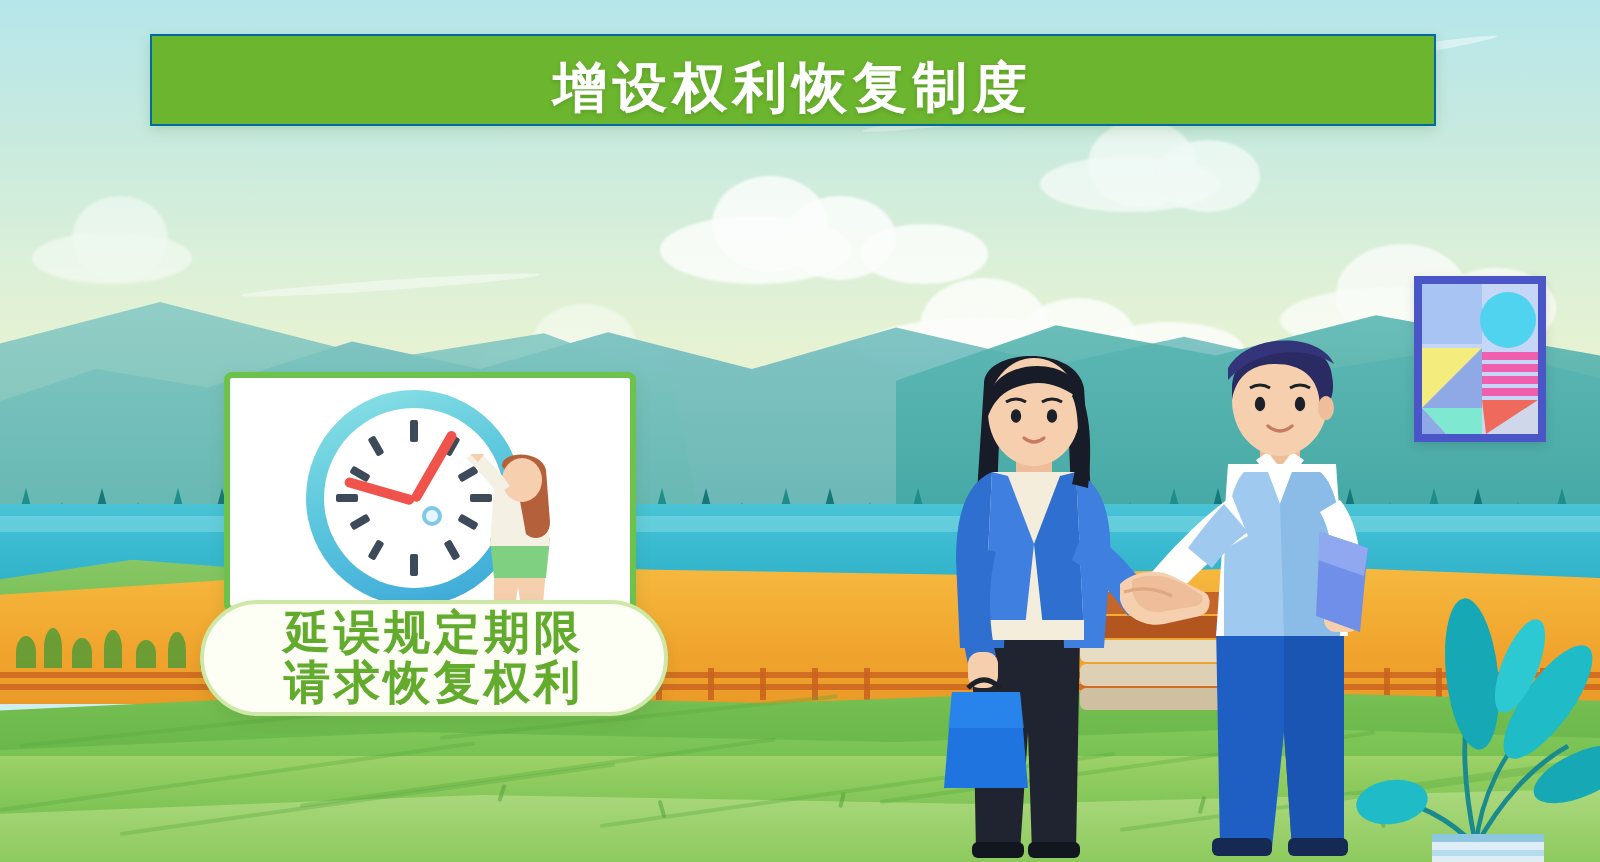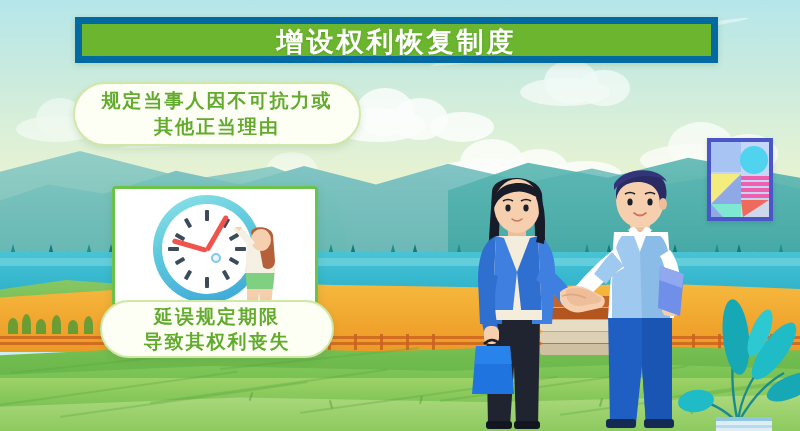--- a/index.html
+++ b/index.html
@@ -101,22 +101,22 @@
   .artframe{
     position:absolute;left:707px;top:138px;width:66px;height:83px;
     background:#4a56c8;padding:4px;box-sizing:border-box;
     box-shadow:0 2px 5px rgba(0,0,0,.12);
   }
   .artframe .inner{position:relative;width:100%;height:100%;background:#c3d4f5;overflow:hidden;}
 
   
   .banner{
     position:absolute;left:75px;top:17px;width:643px;height:46px;
-    background:#6cb52e;border:7px solid #0369a1;box-sizing:border-box;
-    display:flex;align-items:flex-start;justify-content:center;
+    background:#6cb52e;border:1px solid #0369a1;box-sizing:border-box;
+    display:flex;align-items:flex-end;justify-content:center;
     box-shadow:0 2px 6px rgba(60,110,20,.18);
   }
   .banner-text{
     color:#ffffff;font-size:27px;font-weight:bold;letter-spacing:3px;
     text-shadow:0 1px 2px rgba(40,90,10,.25);white-space:nowrap;
   }
 
   
   .bubble{
     position:absolute;background:#fdfff4;border:2px solid #cfe8a8;
@@ -126,21 +126,21 @@
   }
   .bubble .line{
     color:#63ab2c;font-weight:bold;white-space:nowrap;letter-spacing:2px;
     text-shadow:0 1px 0 rgba(255,255,255,.7);
   }
 
   #bubble-one{left:73px;top:82px;width:288px;height:64px;border-radius:32px;}
   #bubble-one .line{font-size:19px;line-height:26px;}
 
   #bubble-two{left:100px;top:300px;width:234px;height:58px;border-radius:29px;}
-  #bubble-two .line{font-size:19px;line-height:25px;}
+  #bubble-two .line{font-size:23px;line-height:25px;}
 
   #bubble-three{left:16px;top:376px;width:409px;height:36px;border-radius:18px;border-color:#8cc25e;}
   #bubble-three .line{font-size:19px;line-height:22px;letter-spacing:3px;}
 
   
   .clockcard{
     position:absolute;left:112px;top:186px;width:206px;height:120px;
     background:#ffffff;border:3px solid #6cc24a;box-sizing:border-box;
     border-radius:4px;box-shadow:0 3px 8px rgba(60,110,40,.16);
     overflow:visible;
@@ -451,24 +451,20 @@
       <rect x="62" y="126" width="56" height="14" fill="#dfeef6"></rect>
       <rect x="62" y="126" width="56" height="4" fill="#8fc6e0"></rect>
       <rect x="62" y="134" width="56" height="3" fill="#b4dcec"></rect>
     </svg>
   </div>
 
   <div class="banner">
     <div class="banner-text">增设权利恢复制度</div>
   </div>
 
-  <div class="bubble" id="bubble-one">
-    <div class="line">规定当事人因不可抗力或</div>
-    <div class="line">其他正当理由</div>
-  </div>
 
   <div class="clockcard">
     <div class="clock">
       <div class="clock-ring"></div>
       <div class="clock-face">
         <div class="tick" style="left:43px;top:6px;width:4px;height:11px;"></div>
         <div class="tick" style="left:43px;top:73px;width:4px;height:11px;"></div>
         <div class="tick" style="left:6px;top:43px;width:11px;height:4px;"></div>
         <div class="tick" style="left:73px;top:43px;width:11px;height:4px;"></div>
         <div class="tick" style="left:62px;top:14px;width:4px;height:10px;transform:rotate(30deg);"></div>
@@ -494,17 +490,17 @@
         <path d="M18 6 C18 -2 38 -2 40 8 L42 34 C42 42 34 44 30 40 L26 18 Z" fill="#b4603a"></path>
         <ellipse cx="28" cy="13" rx="10" ry="11" fill="#f6cfae"></ellipse>
         <path d="M16 20 C10 12 4 6 0 2 L6 -2 C12 4 18 10 22 16 Z" fill="#f4f0e4"></path>
         <path d="M2 0 C-2 -4 0 -8 4 -6 L10 -1 L6 4 Z" fill="#f6cfae"></path>
       </svg>
     </div>
   </div>
 
   <div class="bubble" id="bubble-two">
     <div class="line">延误规定期限</div>
-    <div class="line">导致其权利丧失</div>
+    <div class="line">请求恢复权利</div>
   </div>
 
 
 </div>
 
 </body></html>

